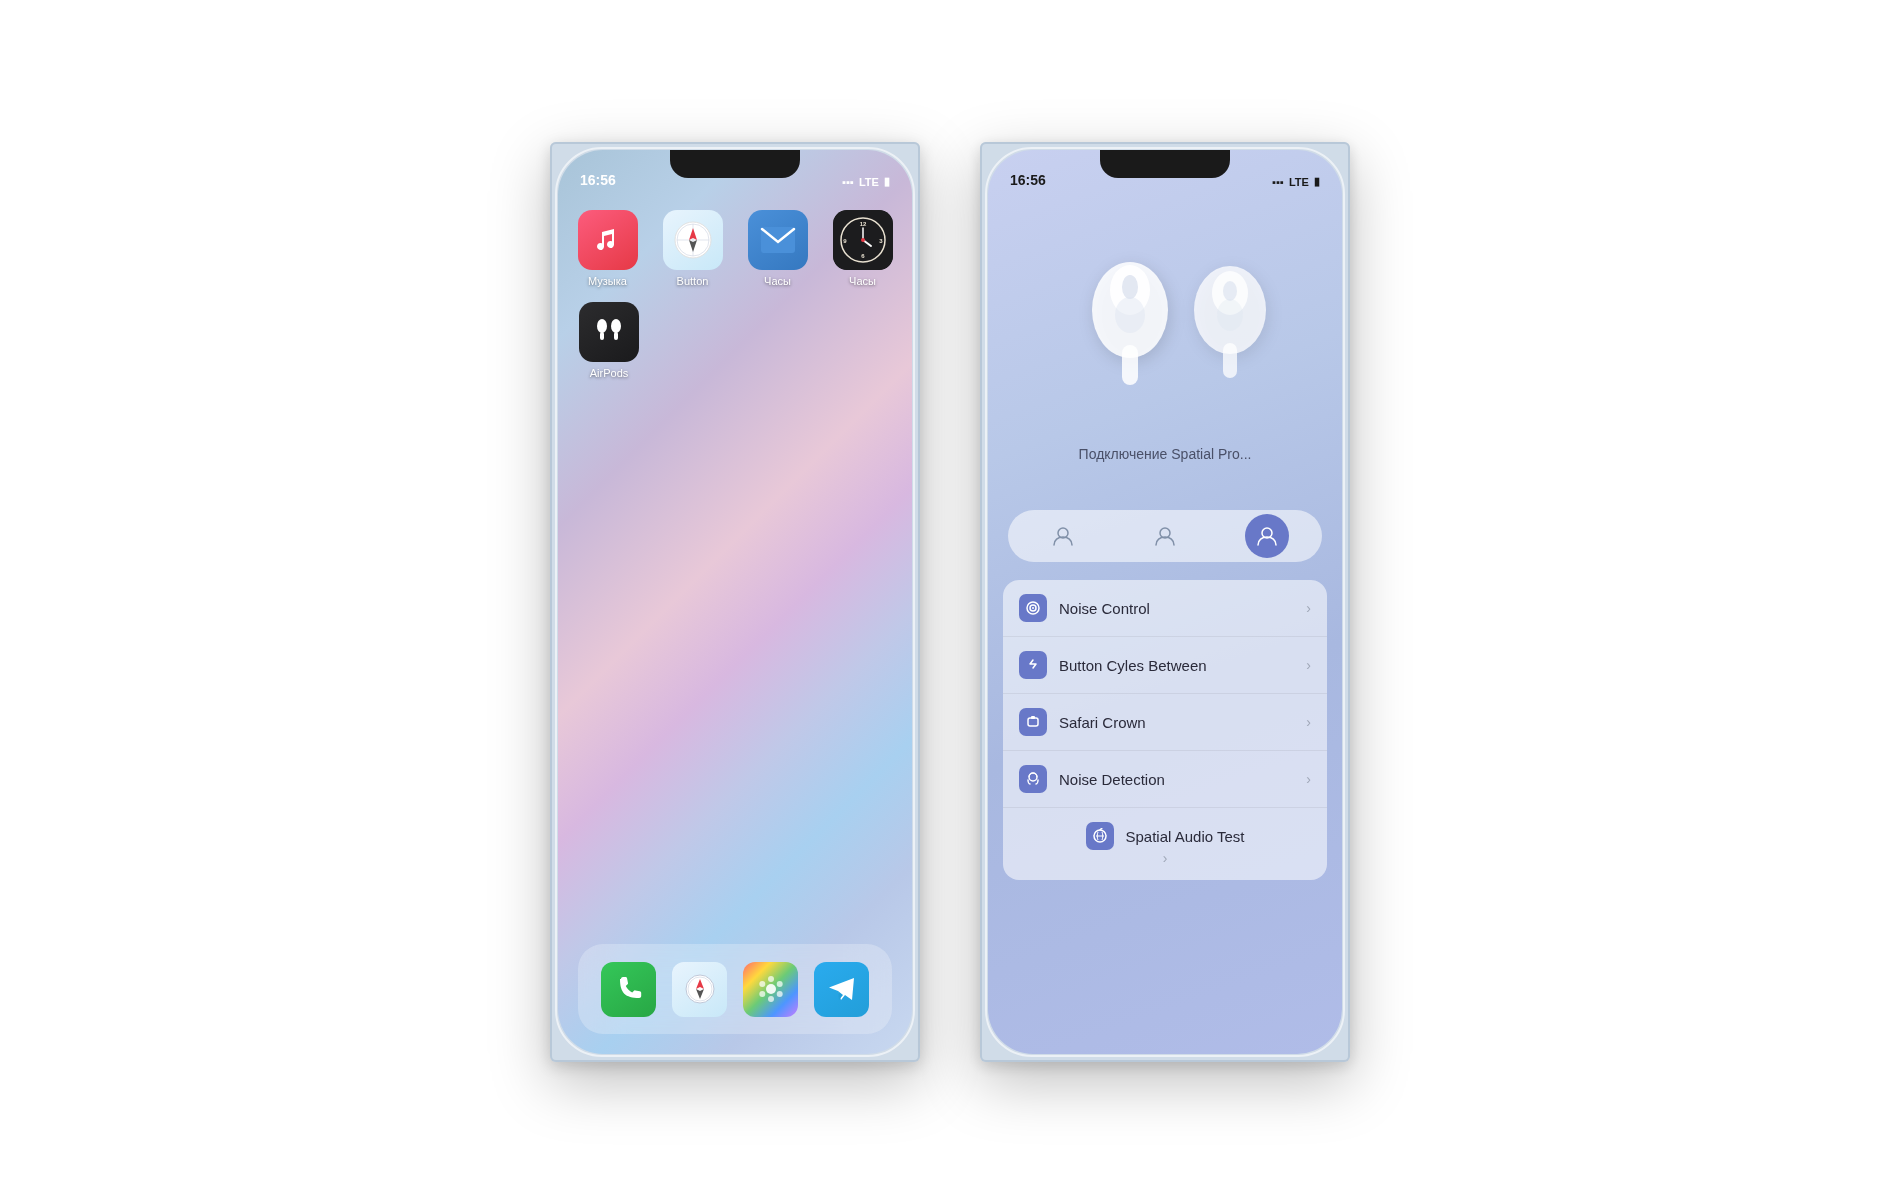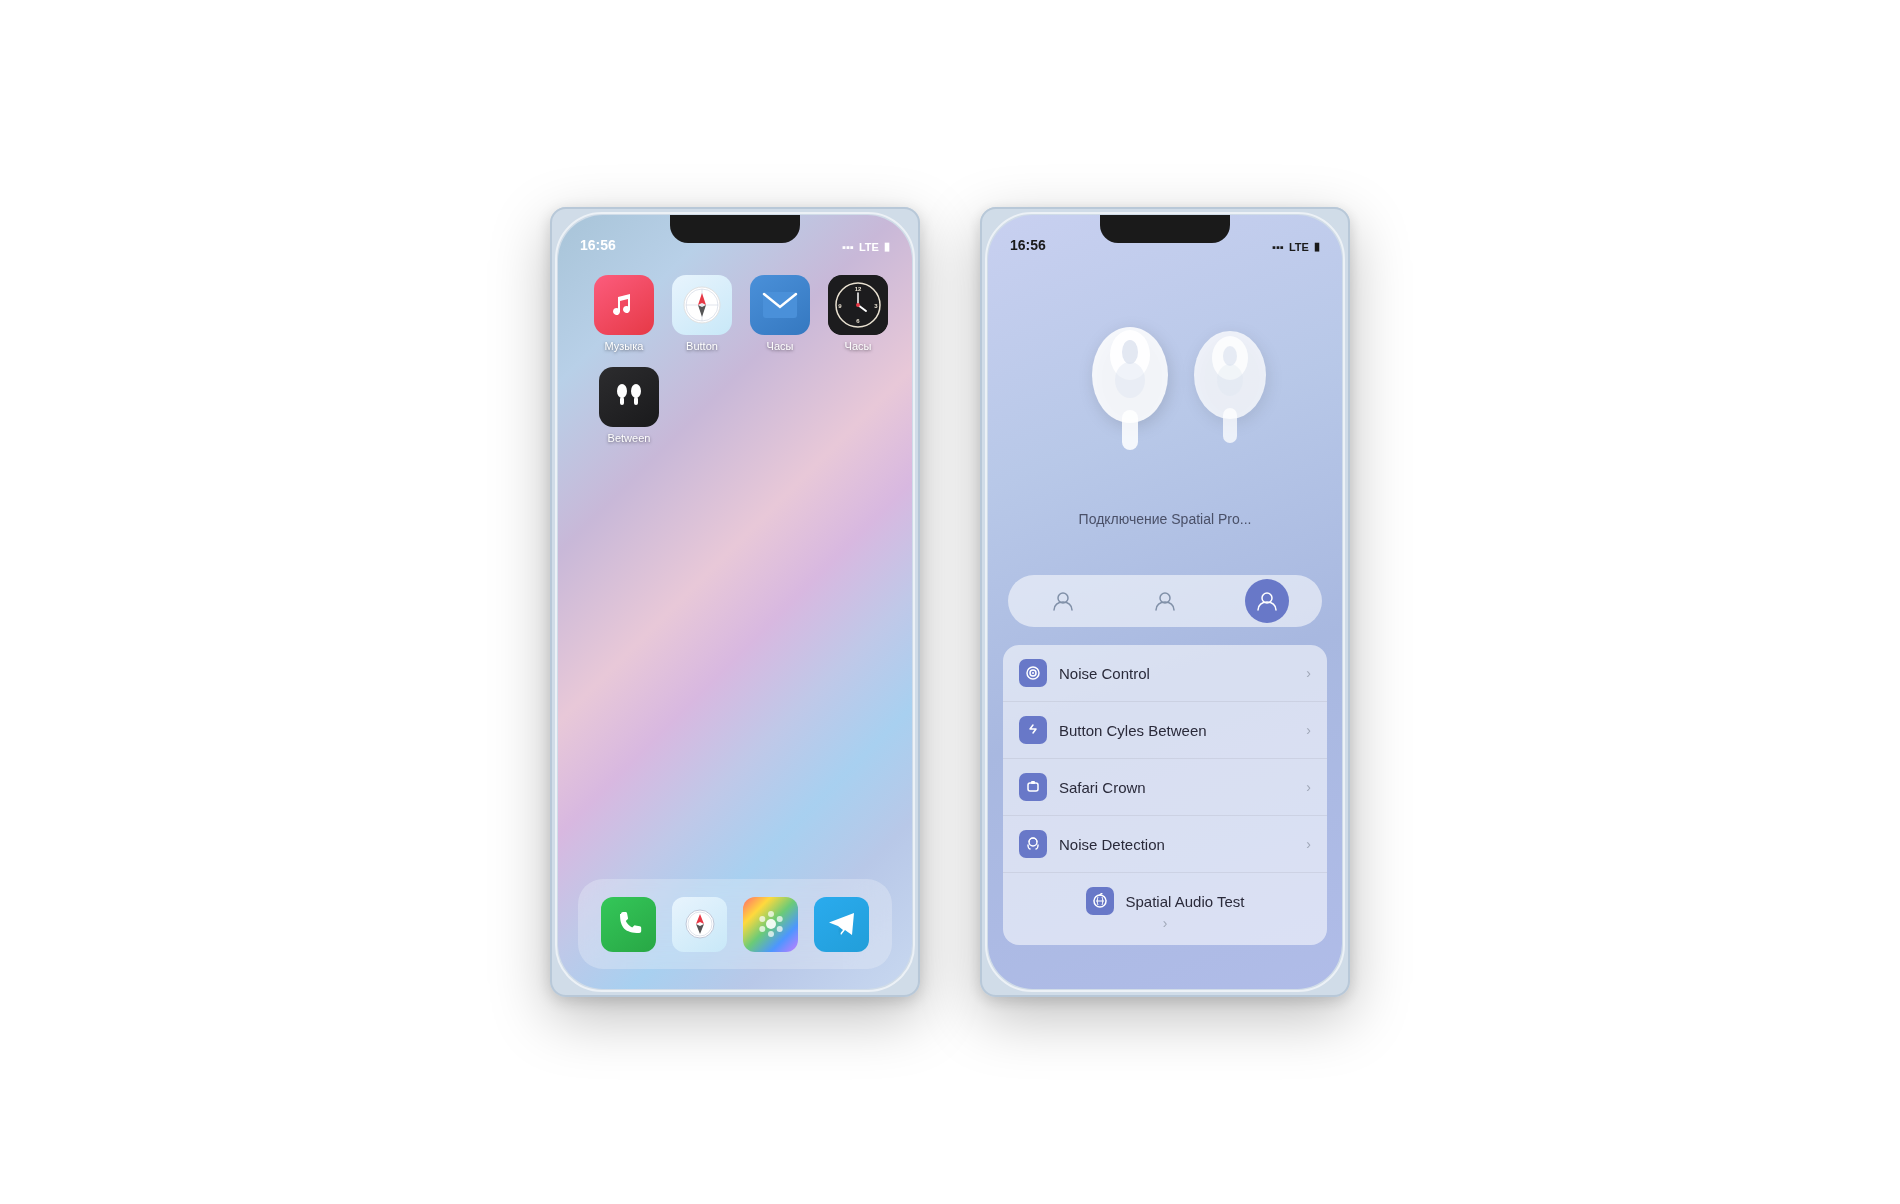--- a/index.html
+++ b/index.html
@@ -10,23 +10,23 @@
       display: flex;
       align-items: center;
       justify-content: center;
       gap: 60px;
       font-family: -apple-system, BlinkMacSystemFont, 'SF Pro Display', 'Helvetica Neue', sans-serif;
     }
 
     
     .phone {
       width: 370px;
-      height: 790px;
+      height: 920px;
       background: #d0dce8;
-      border-radius: 16px;
+      border-radius: 6px;
       position: relative;
       box-shadow:
         inset 0 0 0 2px #b8c8d8,
         0 20px 60px rgba(0,0,0,0.25),
         0 4px 15px rgba(0,0,0,0.15);
       overflow: hidden;
     }
 
     .phone::before {
       content: '';
@@ -104,21 +104,21 @@
         #b8c8e8 85%,
         #c8d8f0 100%
       );
     }
 
     .home-icons-grid {
       position: absolute;
       top: 60px;
       left: 0;
       right: 0;
-      padding: 0 36px;
+      padding: 0 16px;
     }
 
     .icon-row {
       display: flex;
       justify-content: flex-start;
       gap: 18px;
       margin-bottom: 15px;
     }
 
     .app-icon {
@@ -358,21 +358,21 @@
           <div class="app-icon-img icon-airpods">
             <svg width="40" height="36" viewBox="0 0 40 36" fill="none">
 
               <ellipse cx="13" cy="12" rx="5" ry="7" fill="white"></ellipse>
               <rect x="11" y="18" width="4" height="8" rx="2" fill="white"></rect>
 
               <ellipse cx="27" cy="12" rx="5" ry="7" fill="white"></ellipse>
               <rect x="25" y="18" width="4" height="8" rx="2" fill="white"></rect>
             </svg>
           </div>
-          <span class="app-label">Between</span>
+          <span class="app-label">AirPods</span>
         </div>
       </div>
     </div>
 
     <div class="dock">
       <div class="dock-icon icon-phone-app">
         <svg width="28" height="28" viewBox="0 0 28 28" fill="none">
           <path d="M6 4c0-1.1.9-2 2-2h2.5c.8 0 1.5.6 1.6 1.4l.9 4.5c.1.6-.2 1.3-.7 1.6L10.8 11c1.4 2.8 3.6 5 6.4 6.4l1.5-1.5c.4-.4 1-.6 1.6-.5l4.5.9c.8.1 1.4.8 1.4 1.6V21c0 1.1-.9 2-2 2C10.2 23 5 17.8 5 4z" fill="white"></path>
         </svg>
       </div>

